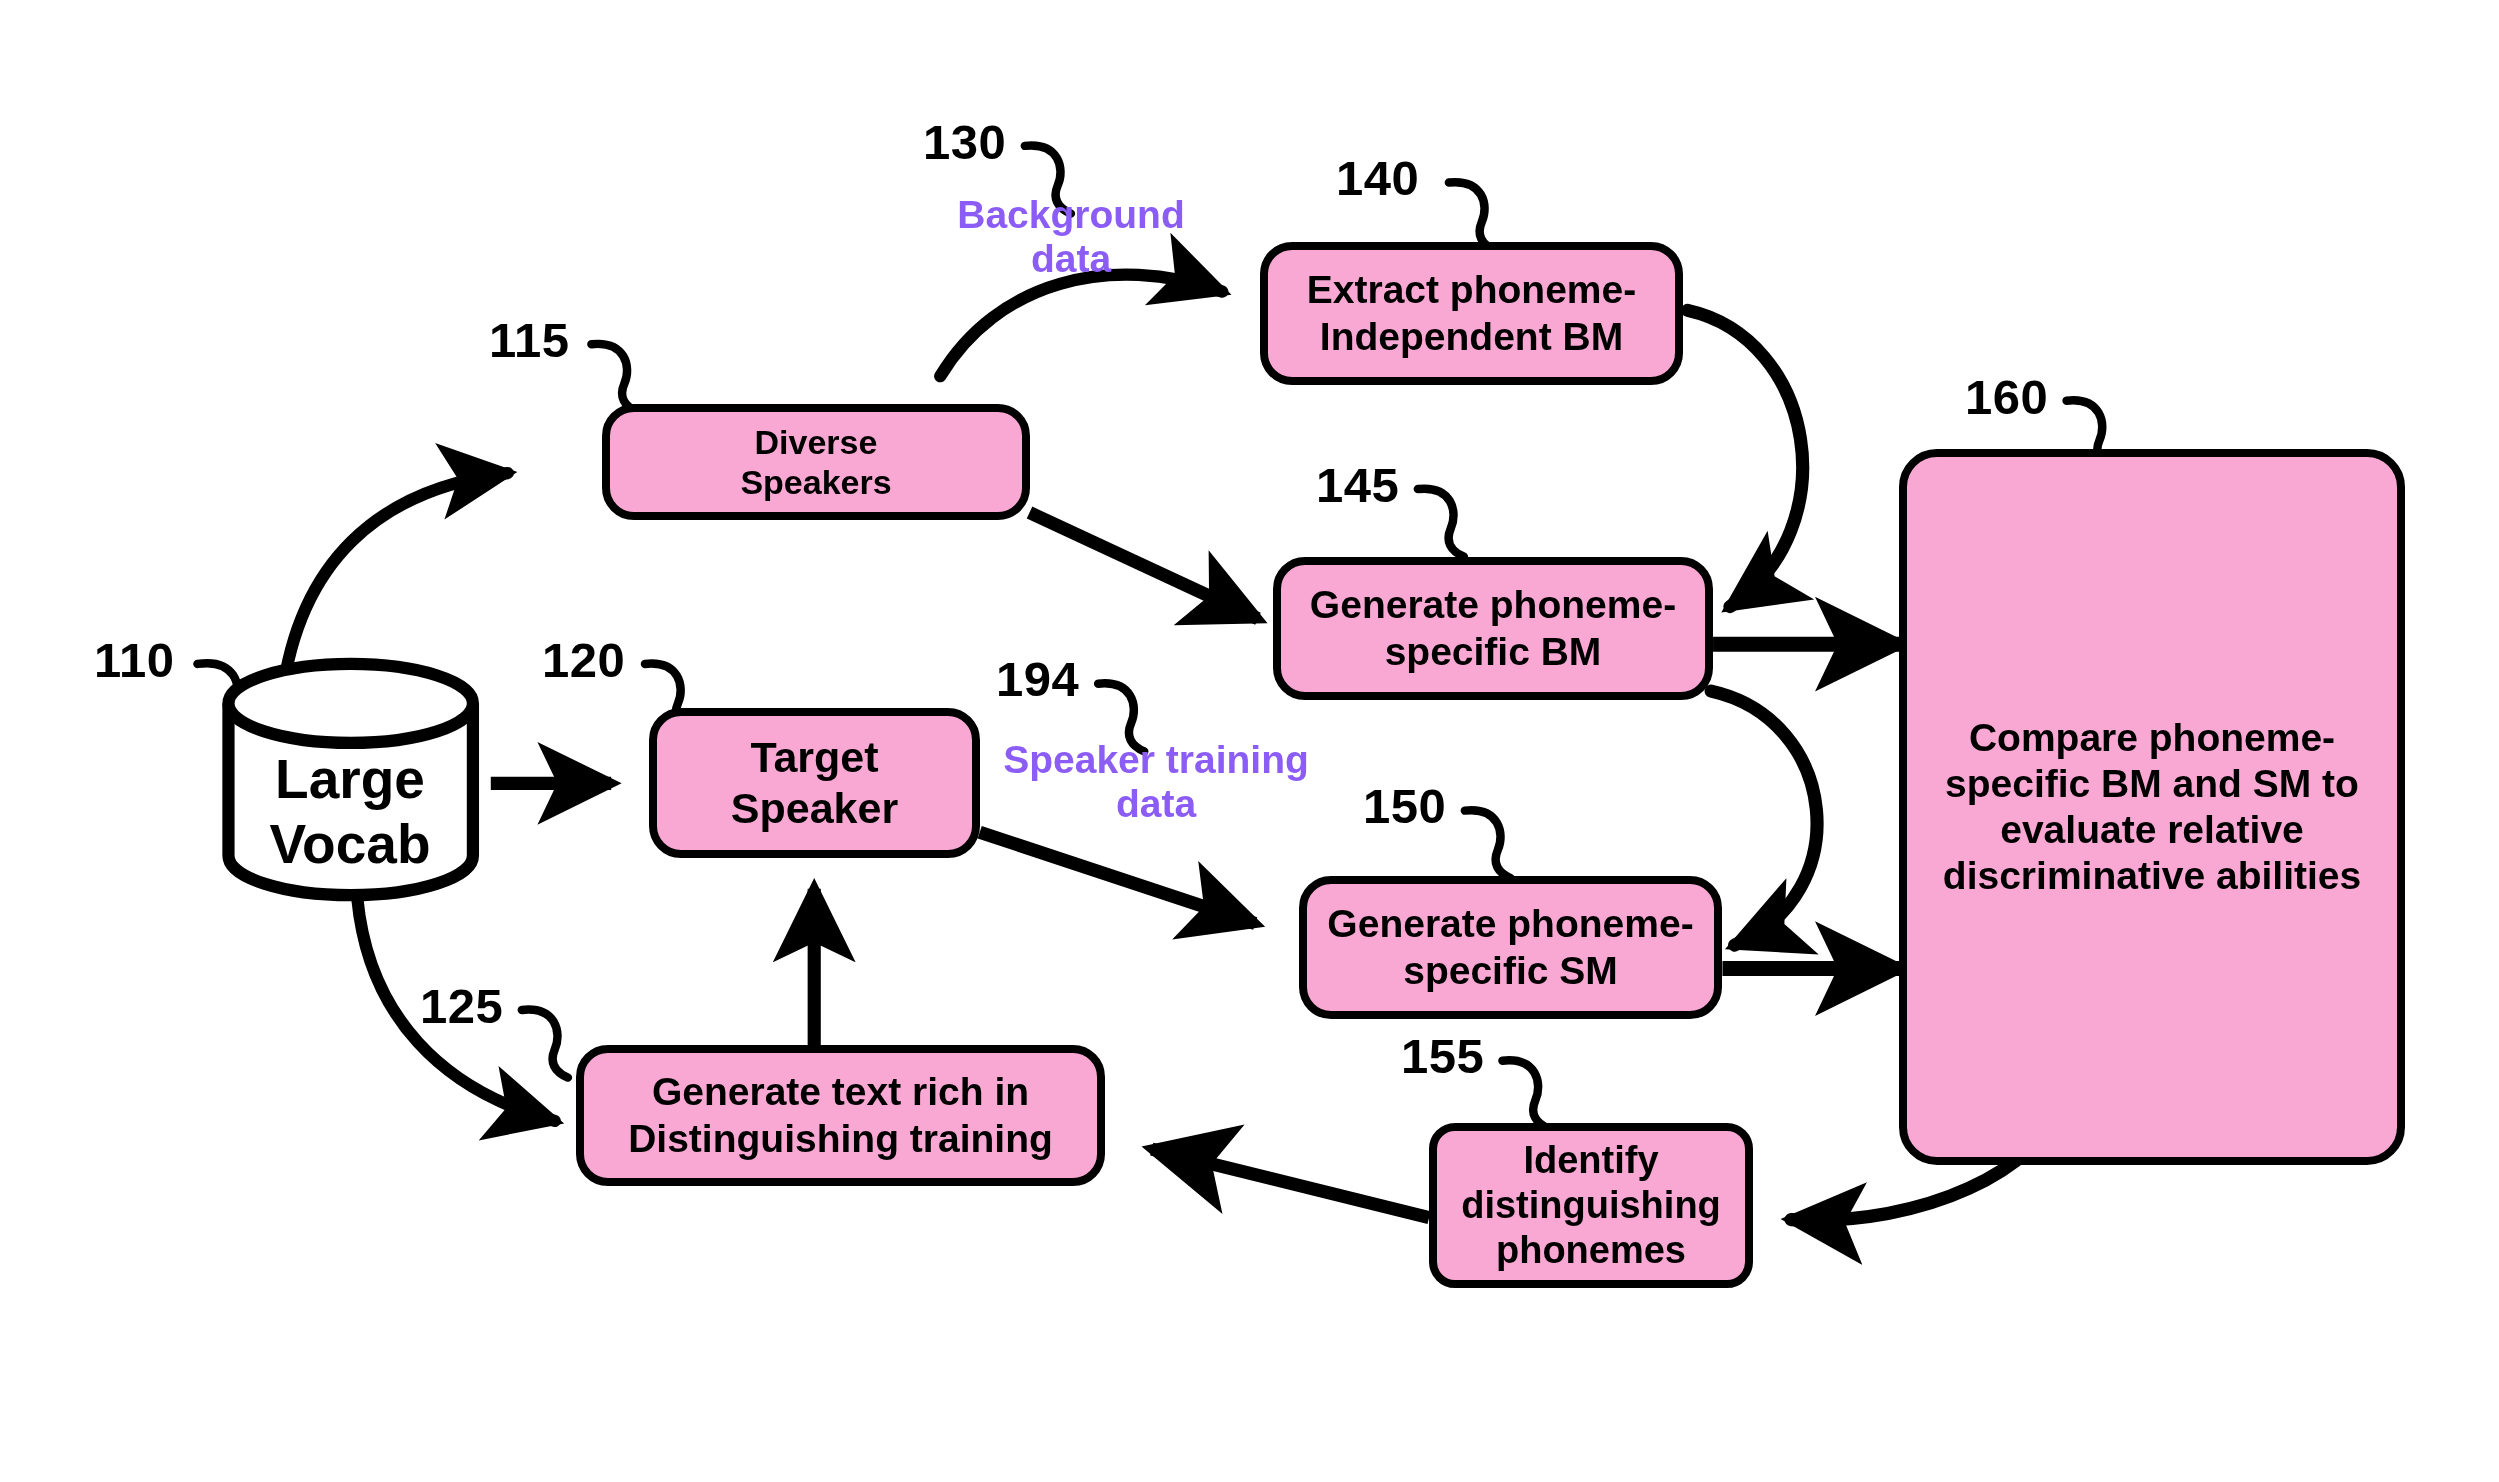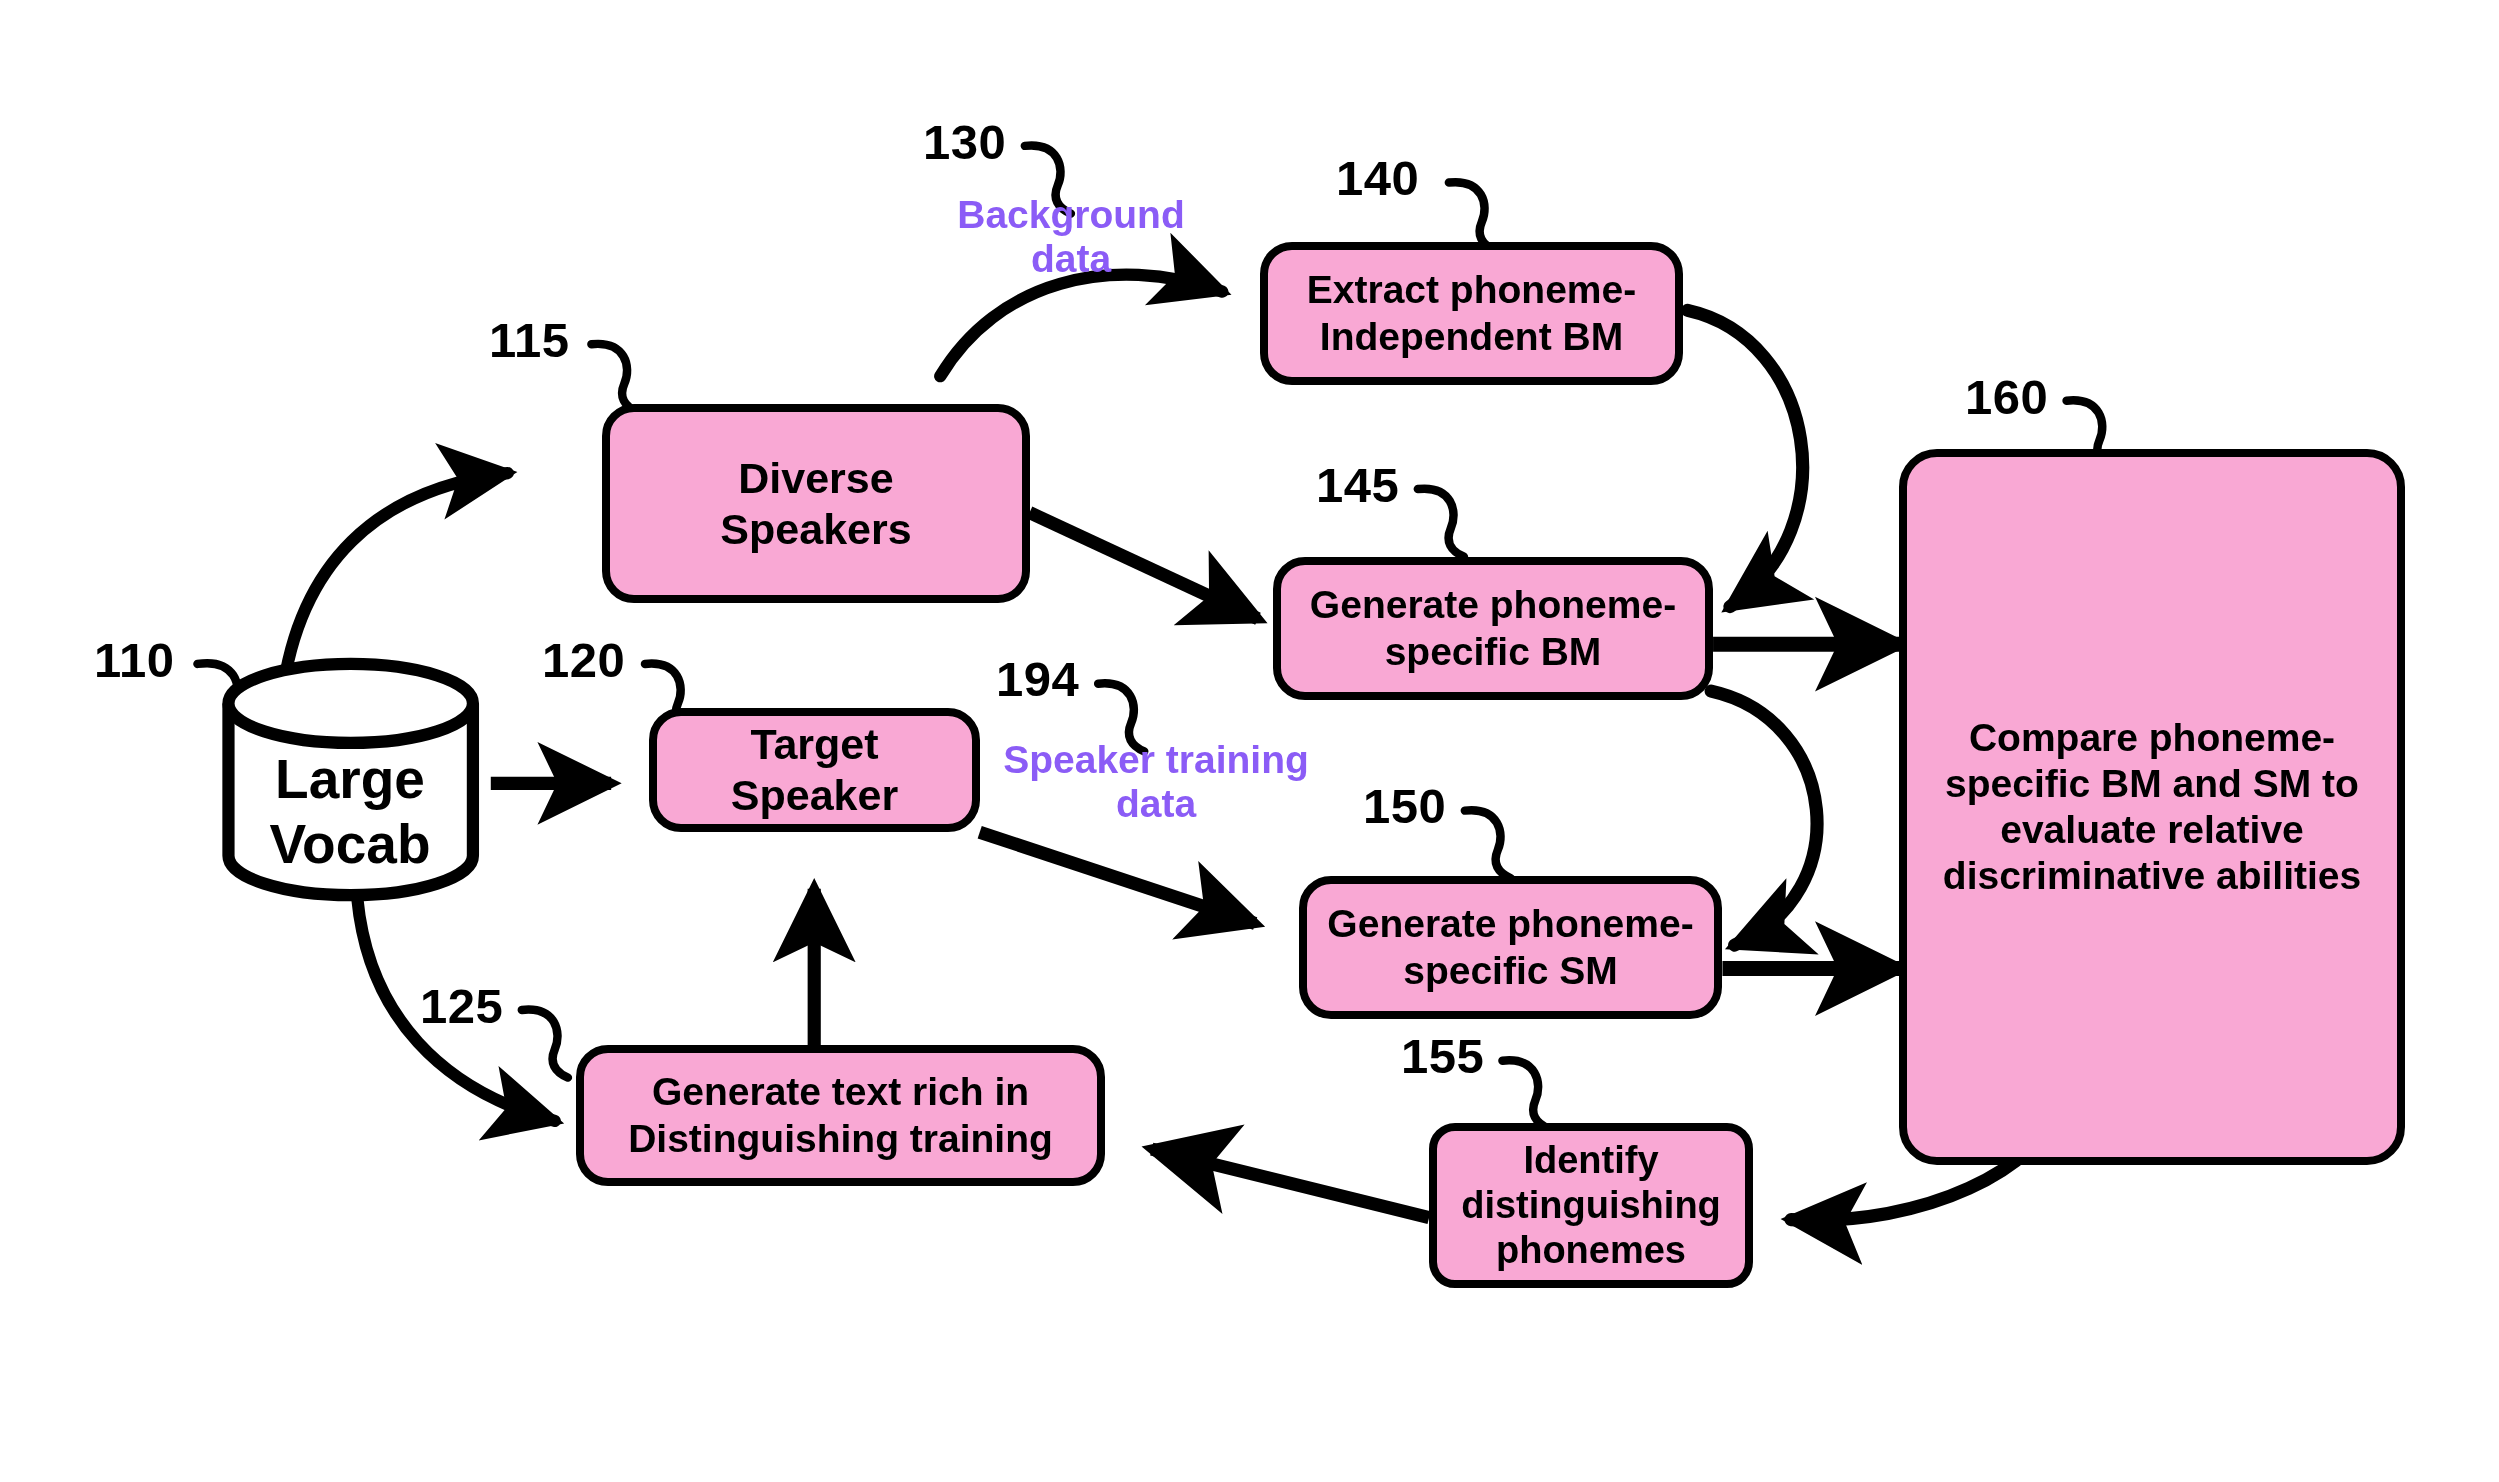--- a/index.html
+++ b/index.html
@@ -126,26 +126,26 @@
 
     <g>
       <path d="M 243,748 L 243,910 A 130,42 0 0 0 503,910 L 503,748" fill="#ffffff" stroke="#000000" stroke-width="13" stroke-linejoin="round"></path>
       <ellipse cx="373" cy="748" rx="130" ry="42" fill="#ffffff" stroke="#000000" stroke-width="13"></ellipse>
     </g>
   </svg>
 
   <div class="cyl-label" style="left:228px; top:747px; width:244px;">Large
 Vocab</div>
 
-  <div class="node-box" style="left:602px; top:404px; width:428px; height:199px; font-size:43px;">
+  <div class="node-box" style="left:602px; top:404px; width:428px; height:116px; font-size:34px;">
     <span class="node-label-text">Diverse
 Speakers</span>
   </div>
 
-  <div class="node-box" style="left:649px; top:708px; width:331px; height:124px; font-size:43px;">
+  <div class="node-box" style="left:649px; top:708px; width:331px; height:150px; font-size:43px;">
     <span class="node-label-text">Target
 Speaker</span>
   </div>
 
   <div class="node-box" style="left:576px; top:1045px; width:529px; height:141px; font-size:39px;">
     <span class="node-label-text">Generate text rich in
 Distinguishing training</span>
   </div>
 
   <div class="node-box" style="left:1260px; top:242px; width:423px; height:143px; font-size:39px;">

